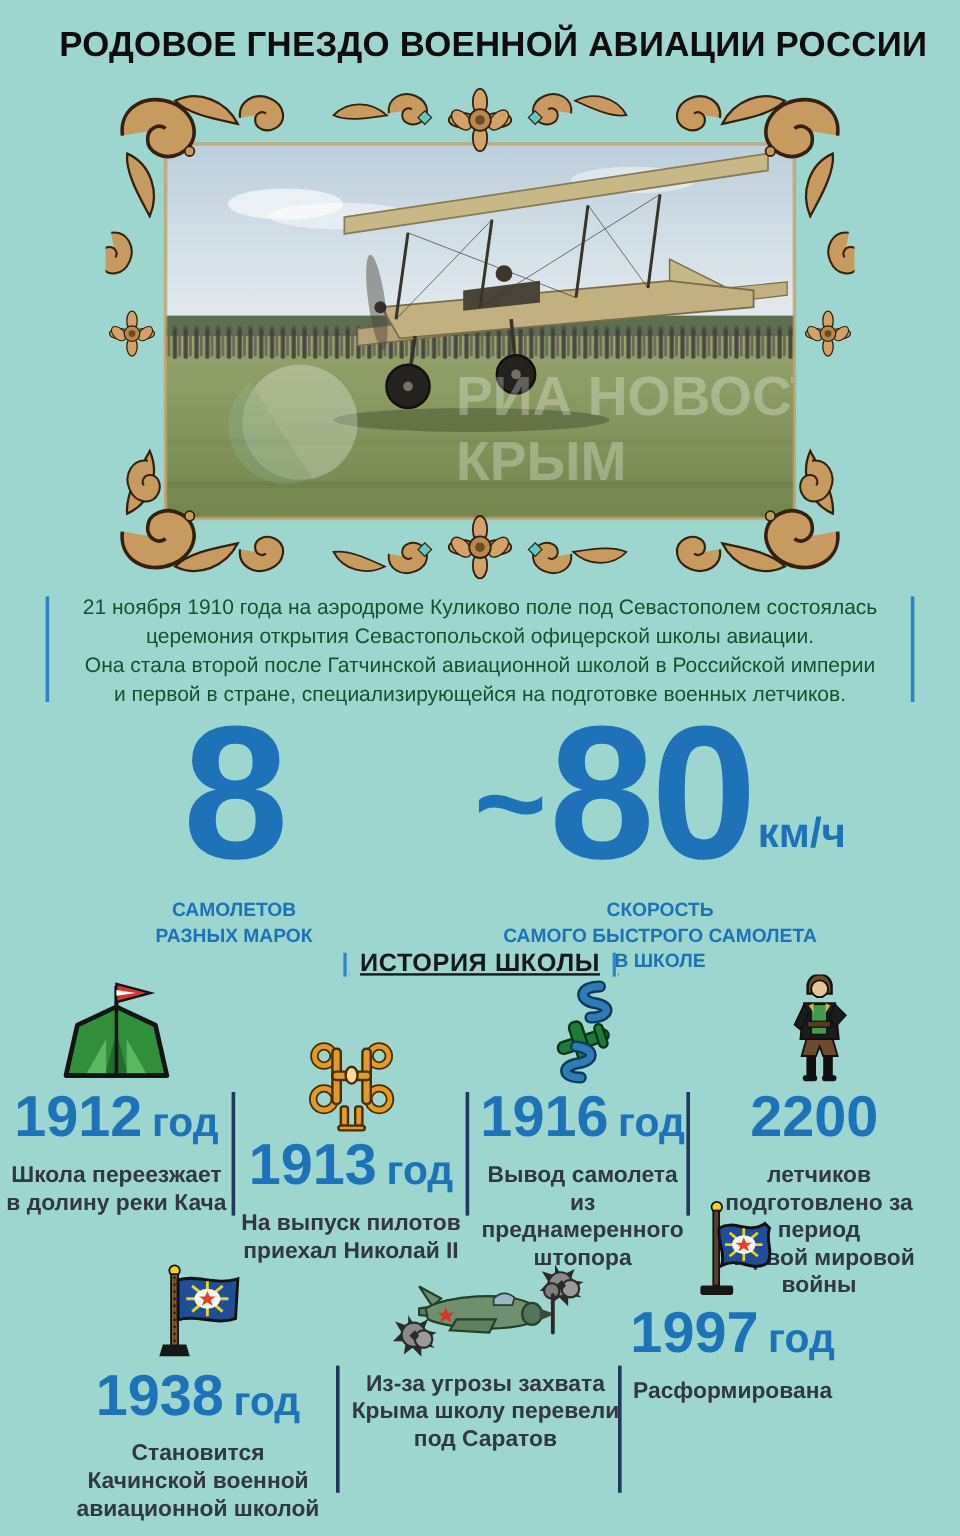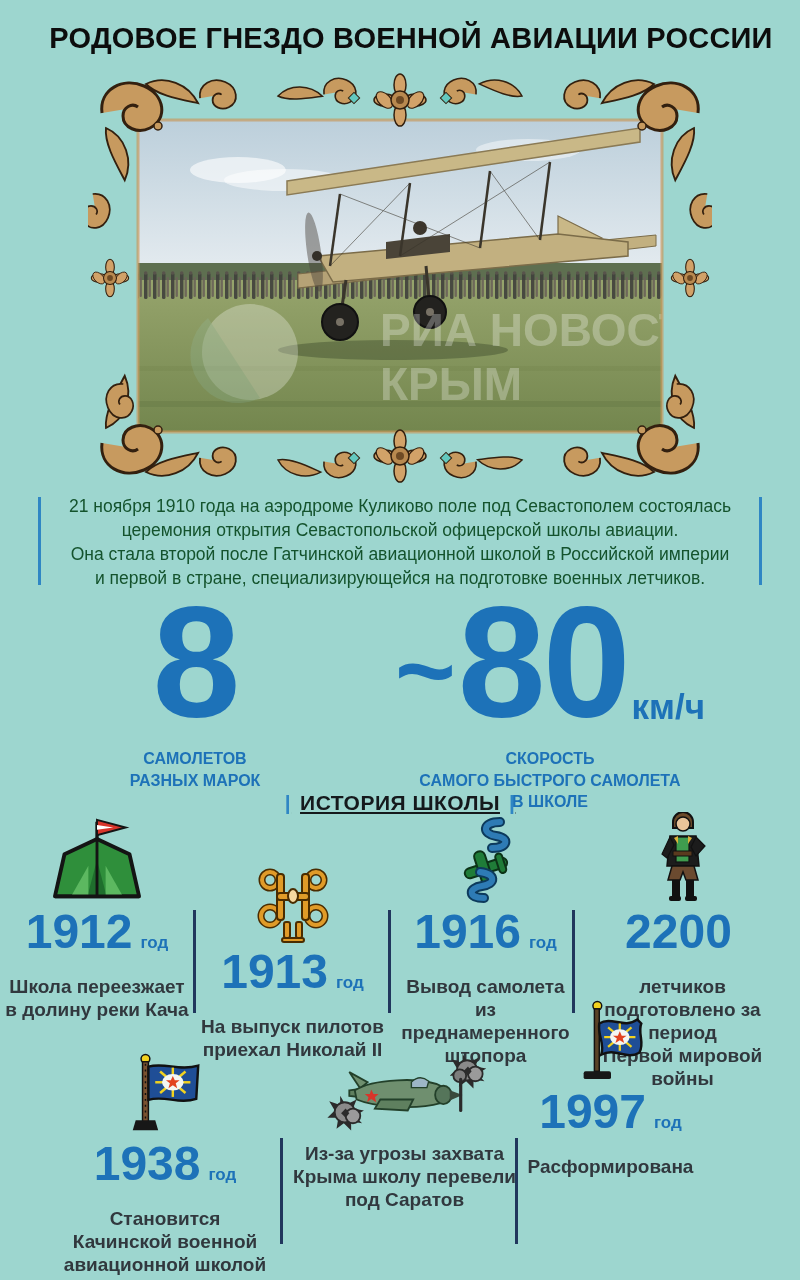--- a/index.html
+++ b/index.html
@@ -11,31 +11,31 @@
   .intro{position:absolute;top:494px;left:55px;width:690px;text-align:center;
          font-size:17.5px;line-height:24px;color:#14532d;white-space:pre-line;}
   .intro-bar{position:absolute;top:497px;width:3px;height:88px;background:#2f86c4;}
   .intro-bar.l{left:38px}.intro-bar.r{left:759px}
   .stat{position:absolute;text-align:center;color:#1d72b8;}
   .stat-8{top:586px;left:95px;width:200px;}
   .stat-70{top:586px;left:365px;width:370px;}
   .stat-numrow{display:flex;align-items:flex-end;justify-content:center;height:150px;}
   .stat-num{font-size:158px;line-height:150px;font-weight:700;letter-spacing:-3px;}
   .stat-tilde{font-size:104px;line-height:104px;font-weight:700;margin:0 2px 14px 0;}
-  .stat-unit{font-size:35px;font-weight:700;line-height:35px;margin:0 0 12px 4px;}
+  .stat-unit{font-size:35px;font-weight:700;line-height:35px;margin:0 0 24px 4px;}
   .stat-label{margin-top:12px;font-size:16px;font-weight:700;line-height:1.35;white-space:pre-line;}
   .history-head{position:absolute;top:791px;left:0;width:800px;text-align:center;
                 font-size:21px;font-weight:700;color:#15191c;letter-spacing:.5px;text-decoration:underline;}
   .pipe{color:#2f86c4;font-weight:700;margin:0 9px;}
   .t-col{position:absolute;text-align:center;}
   .icon-box{display:flex;align-items:flex-end;justify-content:center;}
   .row1 .icon-box{height:88px;margin-bottom:2px;}
   .row2 .icon-box{height:84px;margin-bottom:2px;}
   .year-line{font-size:48px;font-weight:700;color:#1d72b8;line-height:52px;white-space:nowrap;}
-  .year-suffix{font-size:17px;margin-left:8px;}
+  .year-suffix{font-size:34px;margin-left:8px;}
   .t-desc{margin-top:6px;font-size:19px;font-weight:700;color:#31383e;line-height:23px;white-space:pre-line;}
   .vdiv{position:absolute;width:3px;background:#21375d;}
 </style>
 </head>
 <body>
 
 <div class="page">
 
   <div class="title">РОДОВОЕ ГНЕЗДО ВОЕННОЙ АВИАЦИИ РОССИИ</div>
 

